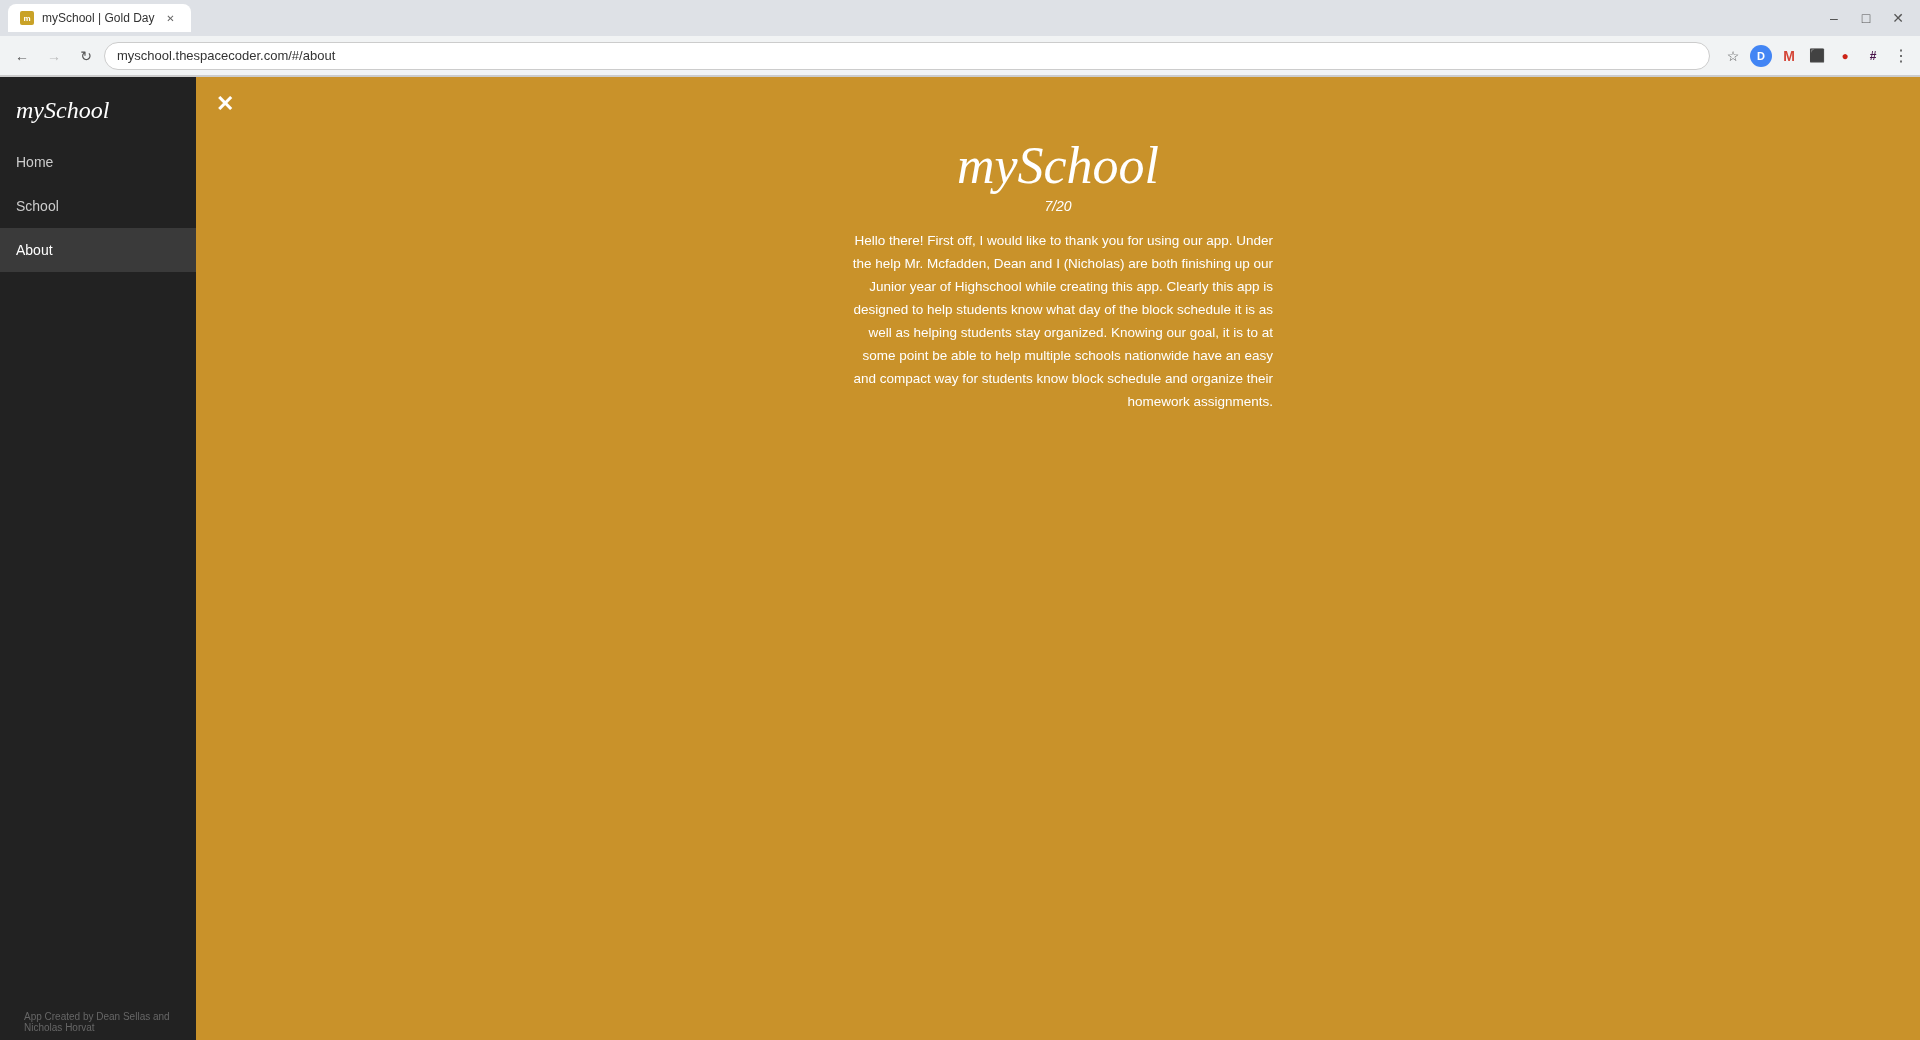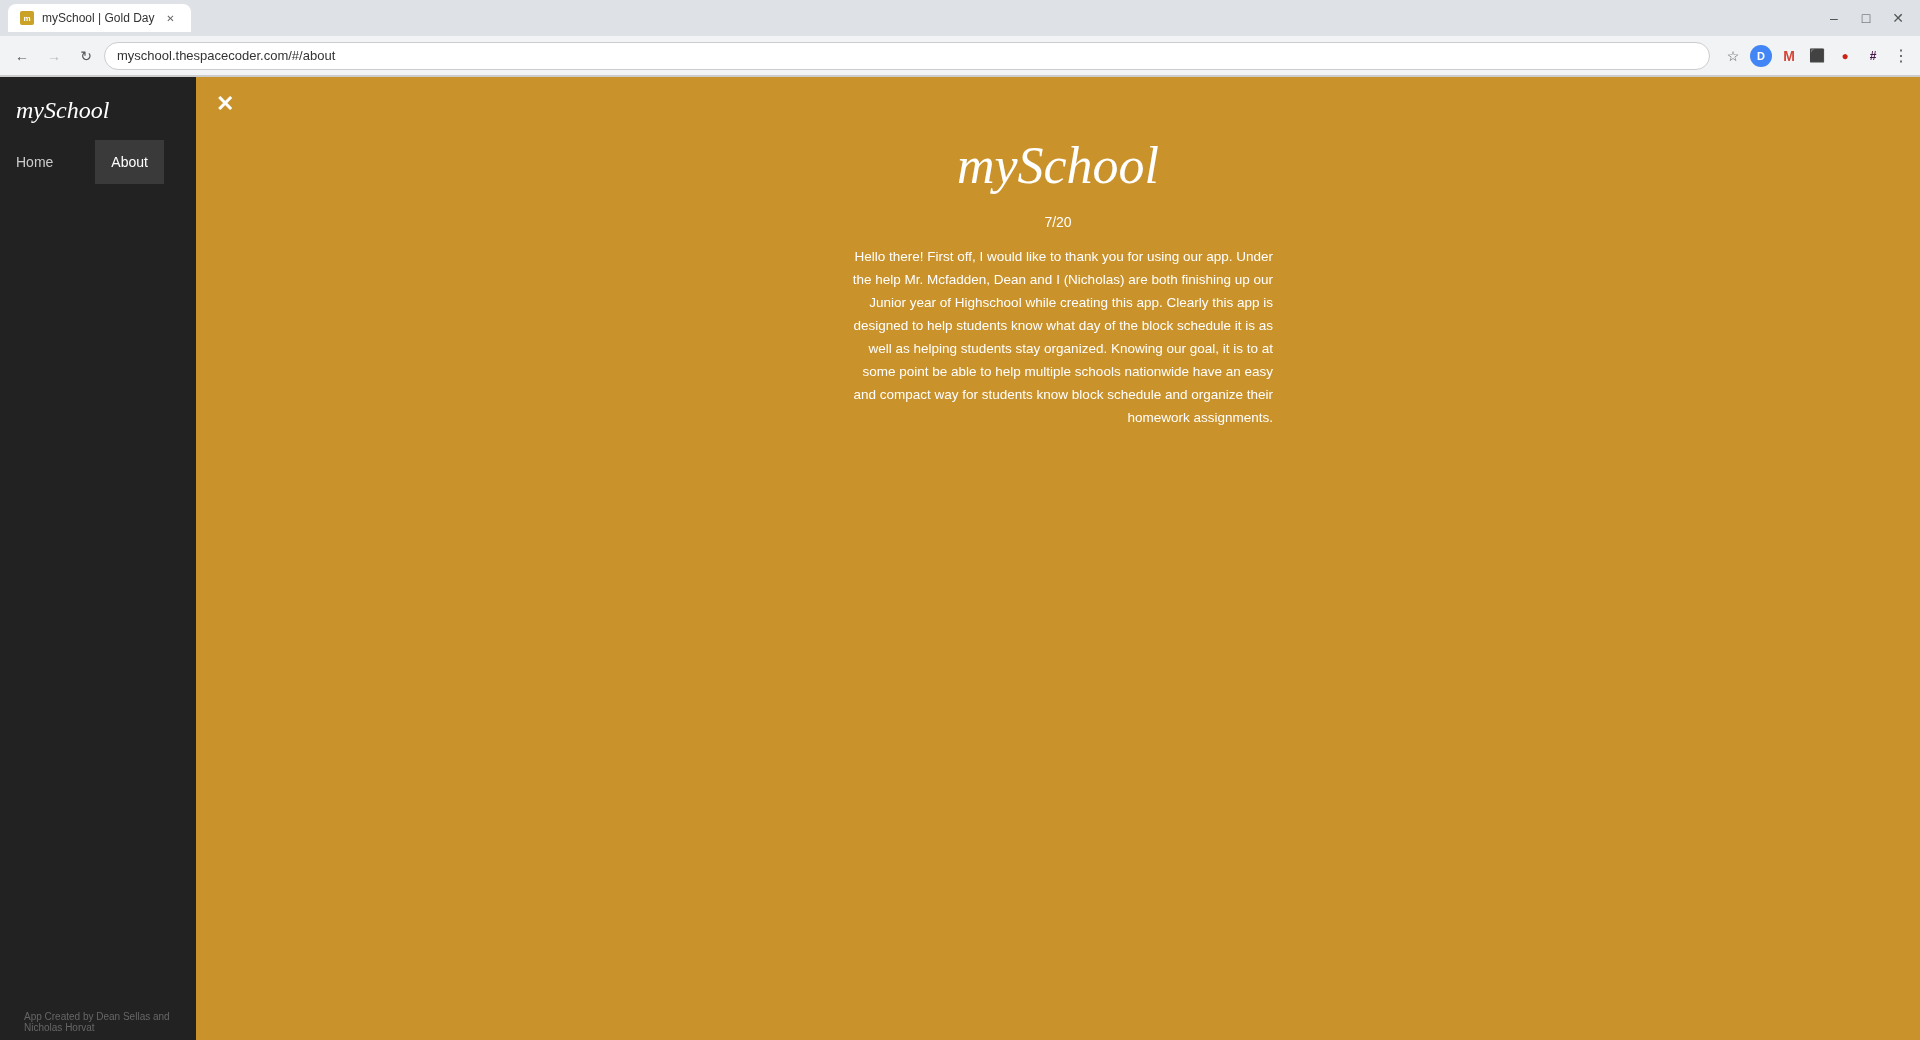--- a/index.html
+++ b/index.html
@@ -117,34 +117,33 @@
     .sidebar-logo {
       padding: 20px 16px 16px;
       font-family: 'Georgia', cursive, serif;
       font-size: 24px;
       font-style: italic;
       color: #fff;
     }
     .sidebar-logo .my-part { font-weight: 300; }
     .sidebar-nav {
       display: flex;
-      flex-direction: row;
+      flex-direction: column;
     }
     .sidebar-nav-item {
       padding: 14px 16px;
       font-size: 14px;
       color: #ccc;
       cursor: pointer;
       text-decoration: none;
       display: block;
     }
     .sidebar-nav-item.active {
       background: #3a3a3a;
       color: #fff;
-      margin-left: 26px;
     }
     .sidebar-footer {
       position: absolute;
       bottom: 8px;
       left: 24px;
       font-size: 10px;
       color: #666;
     }
 
     
@@ -174,22 +173,23 @@
       font-size: 52px;
       color: #fff;
       font-style: italic;
       font-family: 'Georgia', cursive, serif;
       font-weight: 300;
       line-height: 1.1;
     }
     .app-version {
       color: #fff;
       font-size: 14px;
-      margin-top: 20px;
+      margin-top: 4px;
       margin-bottom: 16px;
+      font-style: italic;
     }
     .about-title {
       color: #fff;
       font-size: 32px;
       font-weight: bold;
       margin-bottom: 16px;
       font-family: Georgia, serif;
     }
     .about-text {
       color: #fff;
@@ -269,20 +269,21 @@
 </div>
 
 <div class="app-layout">
 
   <div class="sidebar">
     <div class="sidebar-logo">
       <span class="my-part">mySchool</span>
     </div>
     <nav class="sidebar-nav">
       <a class="sidebar-nav-item">Home</a>
+      <a class="sidebar-nav-item">School</a>
       <a class="sidebar-nav-item active">About</a>
     </nav>
     <div class="sidebar-footer">App Created by Dean Sellas and Nicholas Horvat</div>
   </div>
 
   <div class="main-content">
     <div class="close-btn">✕</div>
     <div class="content-center">
       <div class="app-logo">mySchool</div>
       <div class="app-version">7/20</div>

